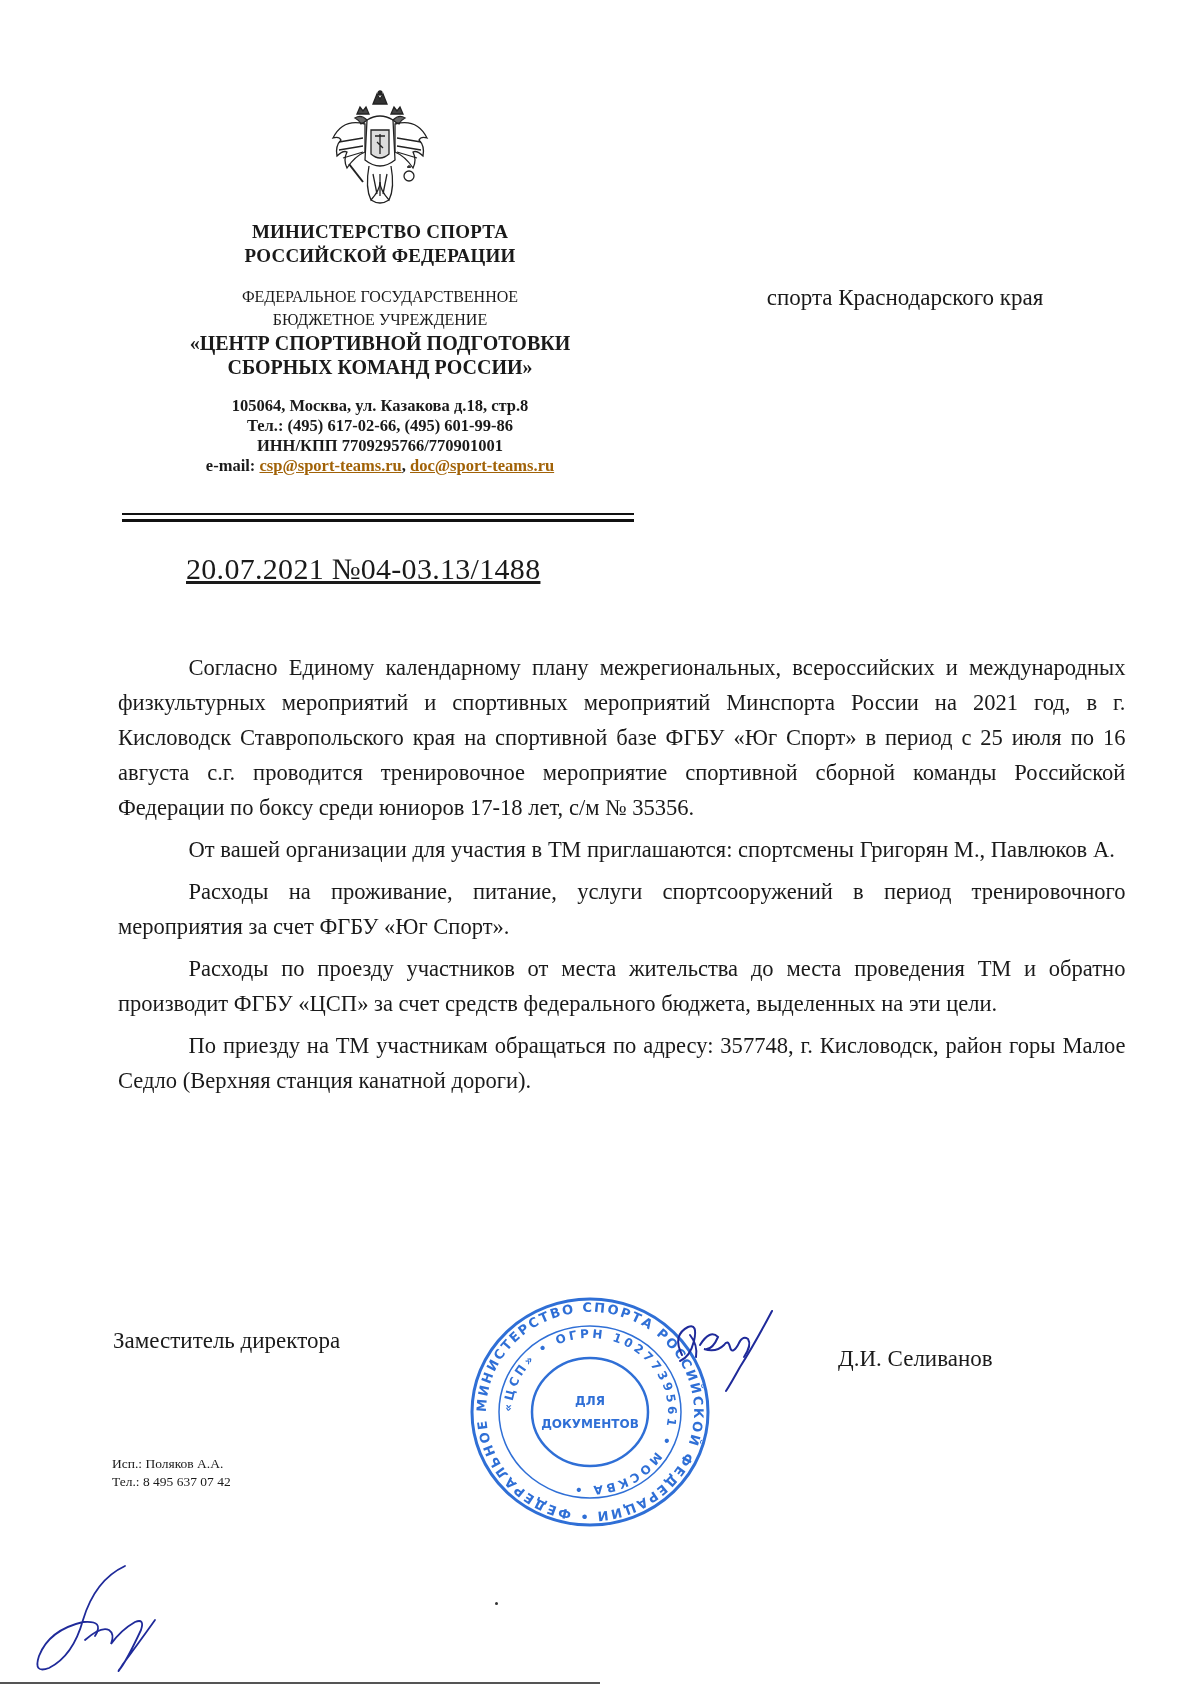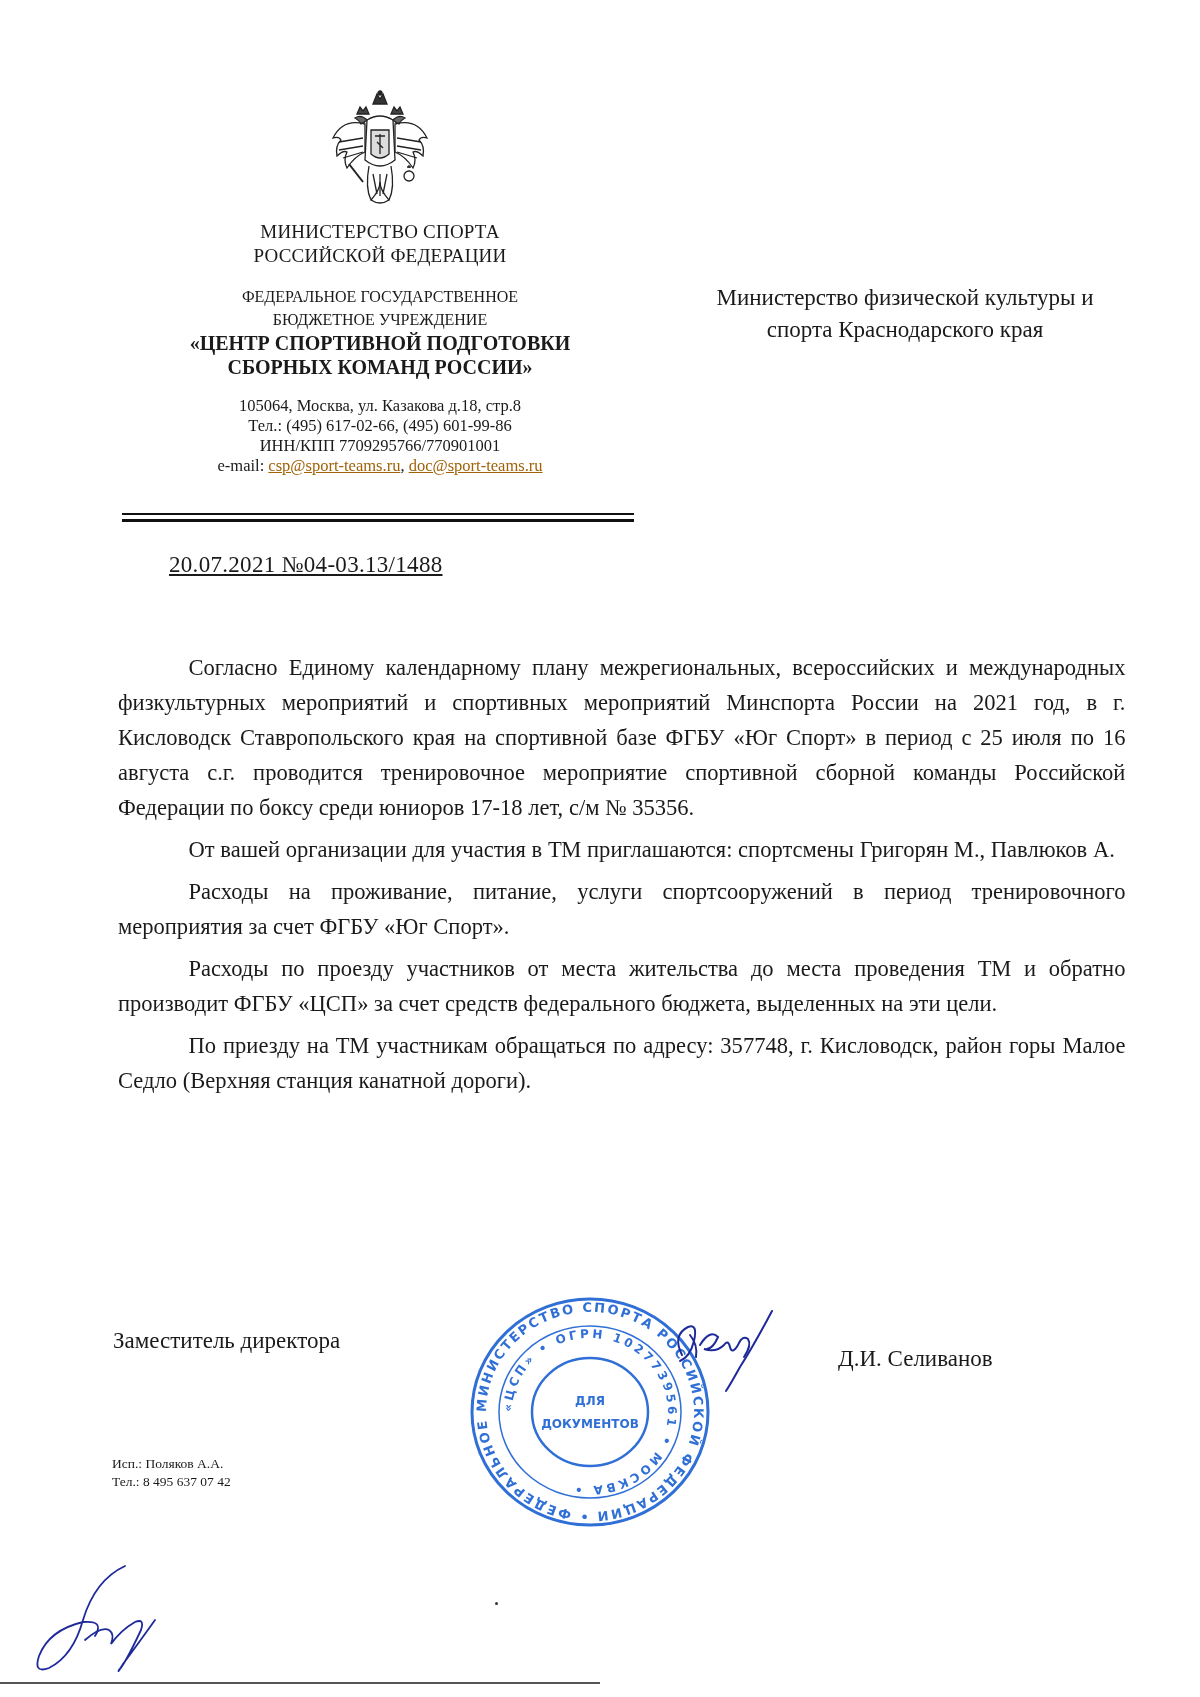--- a/index.html
+++ b/index.html
@@ -2,29 +2,29 @@
 <html><head>
 <meta charset="utf-8">
 <style>
   html, body { margin: 0; padding: 0; background: #ffffff; }
   body { width: 1200px; height: 1697px; position: relative; overflow: hidden;
          font-family: "Liberation Serif", "DejaVu Serif", serif; color: #1a1a1a; }
   .abs { position: absolute; }
   
   .letterhead { left: 120px; top: 90px; width: 520px; text-align: center; }
   .emblem { display: block; margin: 0 auto; width: 110px; height: 120px; }
-  .ministry { font-weight: normal; font-size: 19px; line-height: 24px; margin-top: 10px; letter-spacing: 0.2px; }
+  .ministry { font-weight: bold; font-size: 19px; line-height: 24px; margin-top: 10px; letter-spacing: 0.2px; }
   .org-type { font-size: 16px; line-height: 23px; margin-top: 17px; }
   .org-name { font-weight: bold; font-size: 20px; line-height: 24px; }
-  .contacts { font-size: 16.5px; line-height: 20px; margin-top: 17px; }
+  .contacts { font-size: 16.5px; line-height: 20px; margin-top: 17px; font-weight: bold; }
   .contacts a { color: #a16207; text-decoration: underline; }
   .rule { left: 122px; width: 512px; height: 0; }
   .rule1 { top: 513px; border-top: 2px solid #111; }
   .rule2 { top: 519px; border-top: 3px solid #111; }
-  .regnum { left: 169px; top: 552px; font-size: 23px; text-decoration: underline; letter-spacing: 0.3px; }
+  .regnum { left: 186px; top: 552px; font-size: 30px; text-decoration: underline; letter-spacing: 0.3px; }
   
   .addressee { left: 660px; top: 282px; width: 490px; text-align: center; font-size: 23px; line-height: 32px; }
   
   .body-text { left: 118px; top: 650px; width: 1028px; font-size: 23px; line-height: 35px; text-align: justify;
                transform: scaleX(0.98); transform-origin: left top; }
   .body-text p { margin: 0 0 7px 0; text-indent: 72px; }
   
   .sig-title { left: 113px; top: 1328px; font-size: 23px; }
   .sig-name { left: 838px; top: 1346px; font-size: 23px; }
   .stamp { left: 462px; top: 1292px; width: 256px; height: 240px; }
@@ -85,21 +85,20 @@
     <div><span>e-mail: </span><a>csp@sport-teams.ru</a><span>, </span><a>doc@sport-teams.ru</a></div>
   </div>
 </div>
 
 <div class="abs rule rule1"></div>
 <div class="abs rule rule2"></div>
 
 <div class="abs regnum">20.07.2021 №04-03.13/1488</div>
 
 <div class="abs addressee">
-  <div>Министерство физической культуры и</div>
   <div>спорта Краснодарского края</div>
 </div>
 
 <div class="abs body-text">
   <p>Согласно Единому календарному плану межрегиональных, всероссийских  и международных физкультурных мероприятий и спортивных мероприятий Минспорта России на 2021 год, в г. Кисловодск Ставропольского края на спортивной базе ФГБУ «Юг Спорт» в период с 25 июля по 16 августа с.г. проводится тренировочное мероприятие спортивной сборной команды Российской Федерации по боксу среди юниоров 17-18 лет, с/м № 35356.</p>
   <p>От вашей организации для участия в ТМ приглашаются: спортсмены Григорян М., Павлюков А.</p>
   <p>Расходы на проживание, питание, услуги спортсооружений в период тренировочного мероприятия за счет ФГБУ «Юг Спорт».</p>
   <p>Расходы по проезду участников от места жительства до места проведения ТМ и обратно производит ФГБУ «ЦСП» за счет средств федерального бюджета, выделенных на эти цели.</p>
   <p>По приезду на ТМ участникам обращаться по адресу: 357748, г. Кисловодск, район горы Малое Седло (Верхняя станция канатной дороги).</p>
 </div>

